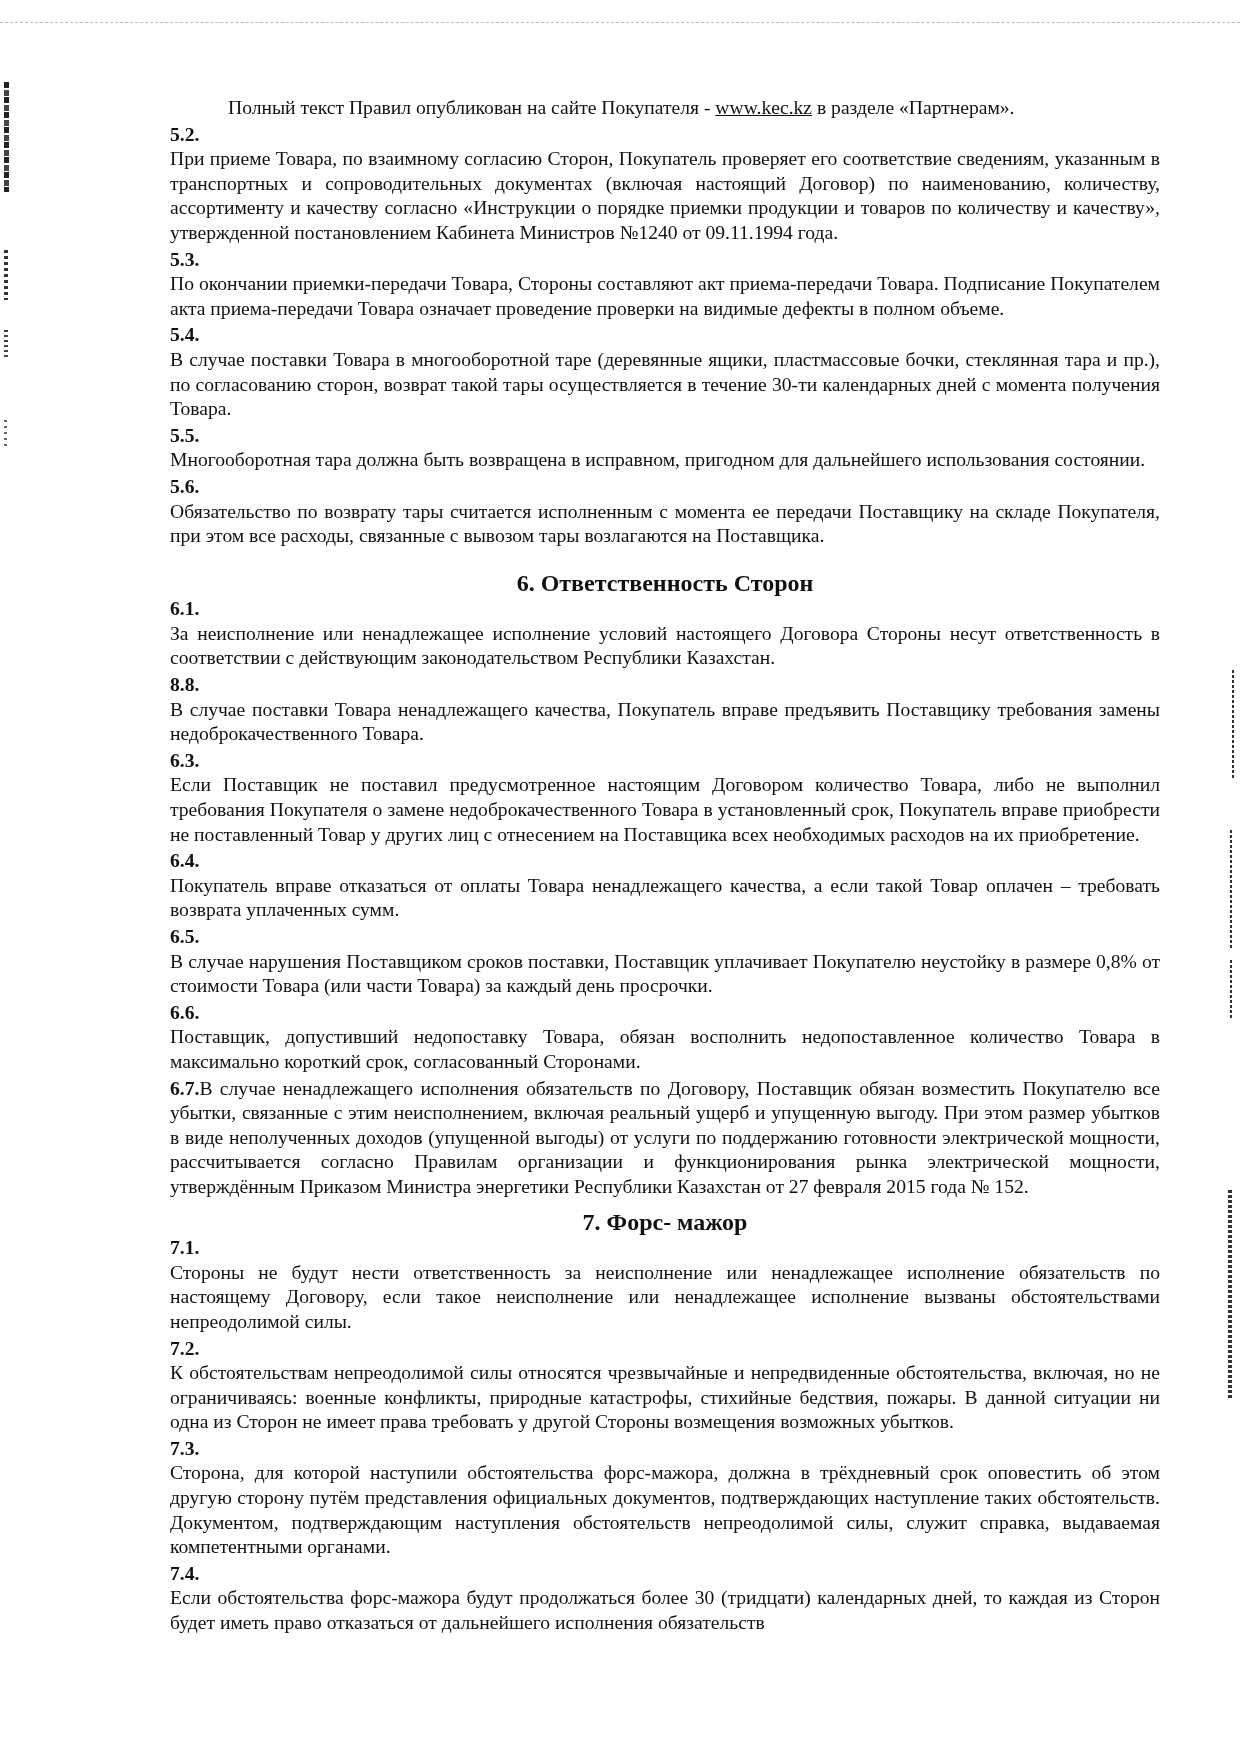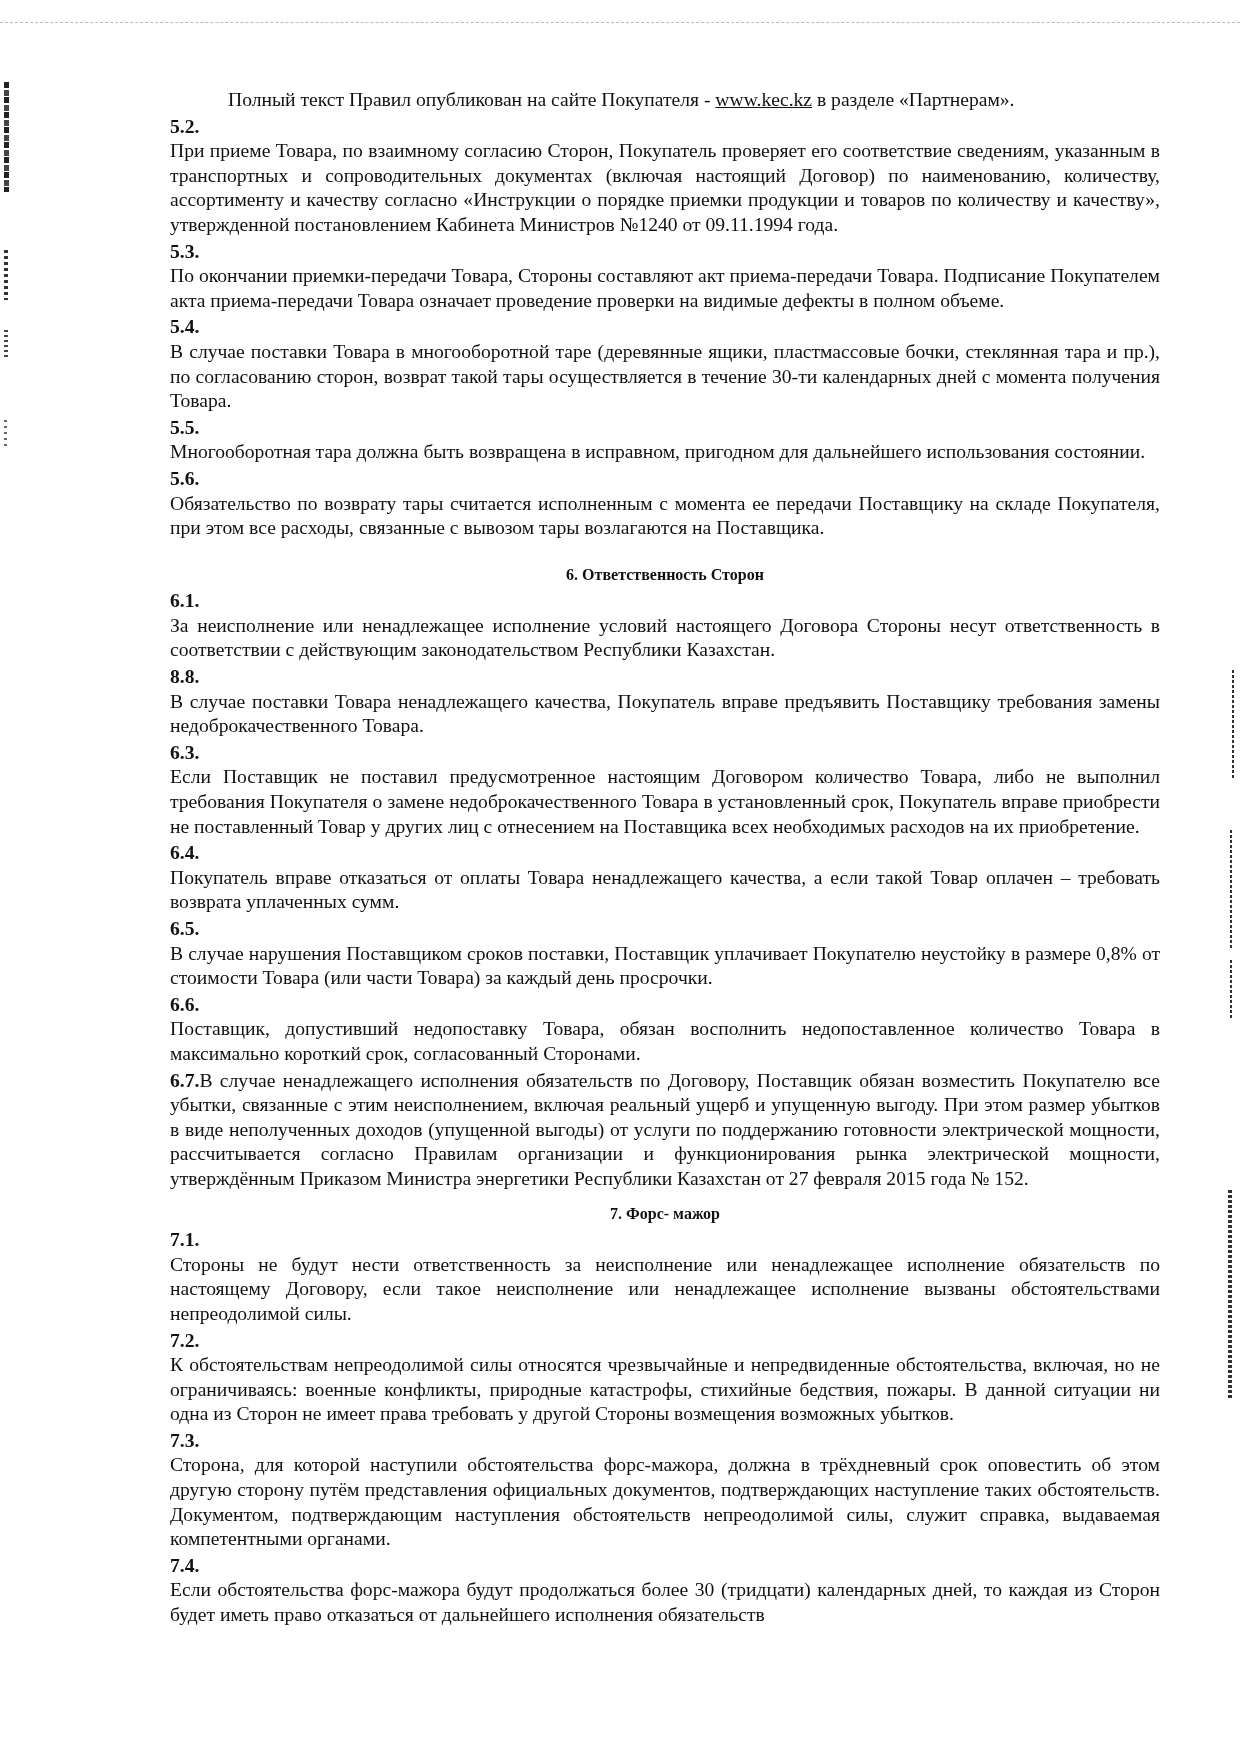--- a/index.html
+++ b/index.html
@@ -25,29 +25,29 @@
     background: repeating-linear-gradient(to bottom, #444 0 2px, #fff 2px 5px);
   }
   .left-bar4 {
     position: absolute; left: 4px; top: 420px; width: 3px; height: 30px;
     background: repeating-linear-gradient(to bottom, #666 0 2px, #fff 2px 6px);
   }
   .right-mark {
     position: absolute; width: 2px; background: repeating-linear-gradient(to bottom, #333 0 3px, #fff 3px 5px);
   }
   .page {
-    position: absolute; left: 170px; top: 88px; width: 990px;
+    position: absolute; left: 170px; top: 96px; width: 990px;
     font-size: 19.6px; line-height: 24.6px;
   }
   .intro { padding-left: 58px; text-align: justify; }
   .clause { display: flex; margin-top: 2px; flex-direction: column; }
   .clause .num { flex: 0 0 auto; font-weight: bold; width: 56px; white-space: nowrap; }
   .clause .txt { flex: 1 1 auto; text-align: justify; }
   .clause.light .num { font-weight: normal; }
-  .heading { text-align: center; font-weight: bold; font-size: 16px; margin: 22px 0 2px 0; }
+  .heading { text-align: center; font-weight: bold; font-size: 24px; margin: 22px 0 2px 0; }
   .heading.h7 { margin-top: 10px; }
   .link { text-decoration: underline; }
 </style>
 </head>
 <body>
 
 <div class="scan-top-line"></div>
 <div class="left-bar"></div>
 <div class="left-bar2"></div>
 <div class="left-bar3"></div>

